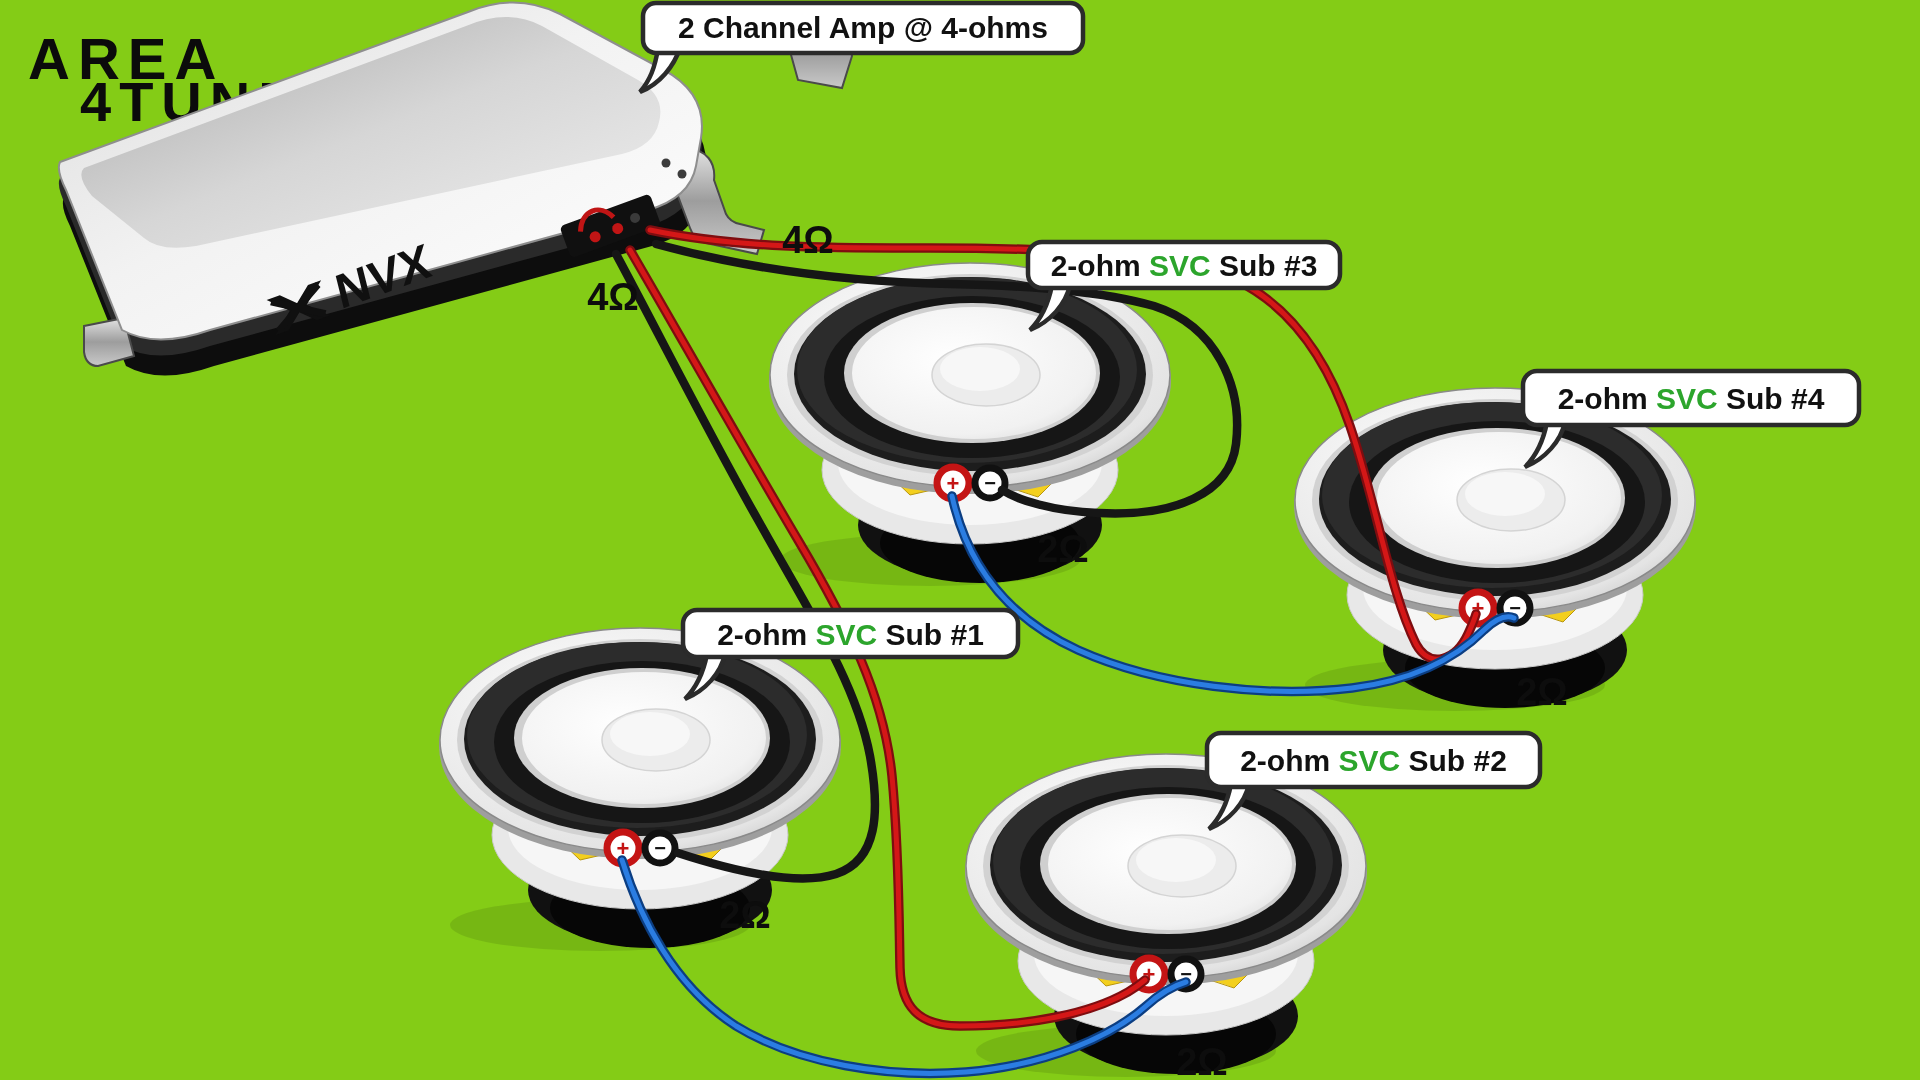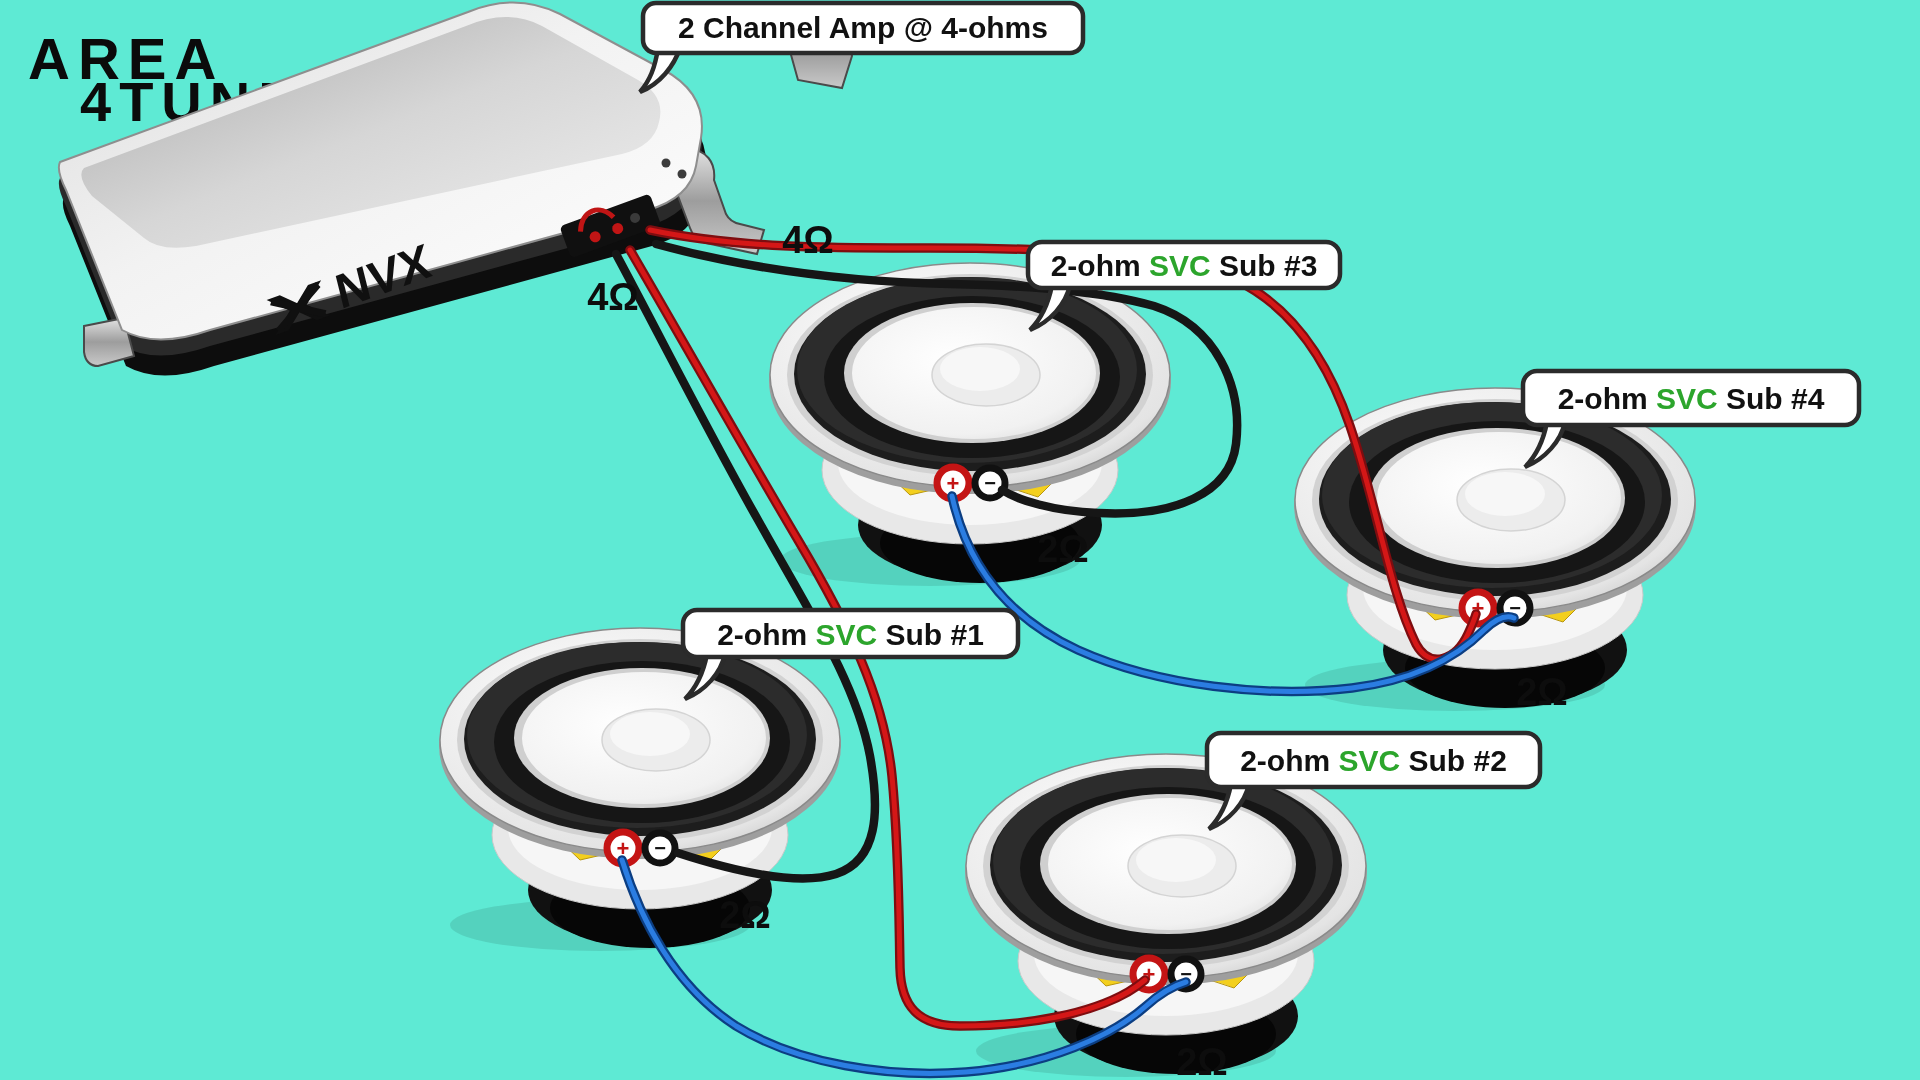--- a/index.html
+++ b/index.html
@@ -1,16 +1,16 @@
 <!DOCTYPE html>
 <html style="--svc-green: #2ca52c; --positive-wire: #d41717; --negative-wire: #161616; --series-wire: #2b7de2; --callout-border: #2b2b2b;"><head>
 <meta charset="utf-8">
 <style>
   html,body{margin:0;padding:0;background:#ffffff;}
-  .stage{position:relative;width:1920px;height:1080px;background:#5eead4;overflow:hidden;
+  .stage{position:relative;width:1920px;height:1080px;background:#84cc16;overflow:hidden;
          font-family:"Liberation Sans","DejaVu Sans",sans-serif;}
   svg{display:block;}
   text{font-family:"Liberation Sans","DejaVu Sans",sans-serif;}
   .callout-text{font-weight:bold;fill:#111;}
   .ohm-label{font-weight:bold;fill:#0d0d0d;}
   .logo-text{font-weight:bold;fill:#0b0b0b;}
 </style>
 </head>
 <body>
 

